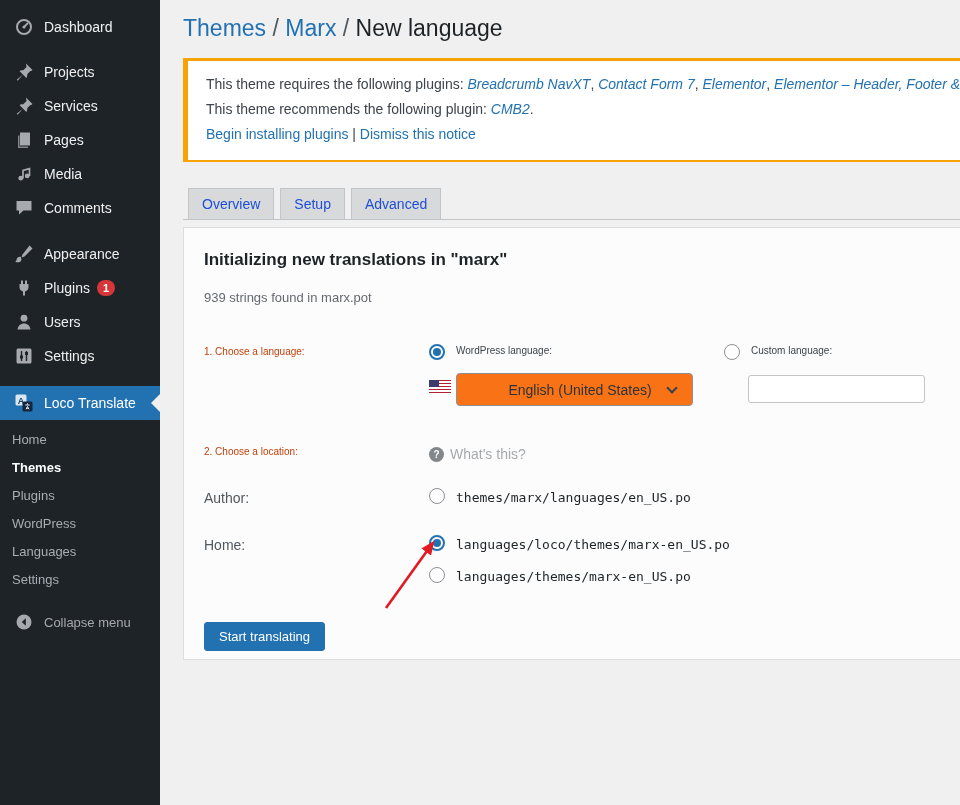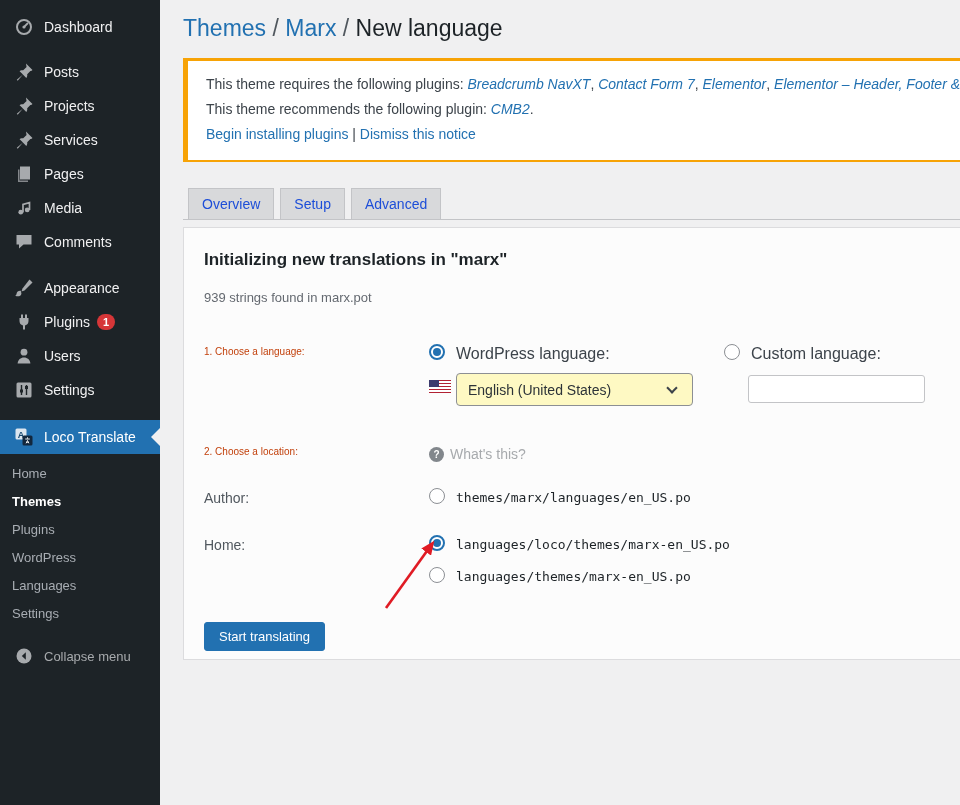--- a/index.html
+++ b/index.html
@@ -45,34 +45,34 @@
     border-bottom:1px solid #c3c4c7; padding-left:5px; gap:6px; }
   .tab { padding:7px 13px; background:#d8d9db; border:1px solid #c3c4c7; margin-bottom:-1px;
     font-size:14px; color:#1d4ed8; cursor:pointer; }
 
   .panel { margin:7px 0 0 23px; width:1040px; height:433px; background:#fcfcfc;
     border:1px solid #dcdcde; position:relative; }
   .p-title { position:absolute; left:20px; top:22px; font-size:17px; font-weight:bold; color:#1d2327; }
   .p-sub { position:absolute; left:20px; top:62px; font-size:13px; color:#646970; }
   .flabel { position:absolute; font-size:10px; font-weight:normal; color:#c2410c; }
   .flabel2 { position:absolute; font-size:14px; color:#50575e; }
-  .rlabel { position:absolute; font-size:16px; color:#3c434a; }
+  .rlabel { position:absolute; font-size:10px; color:#3c434a; }
   .radio { position:absolute; width:16px; height:16px; border-radius:50%; background:#fff;
     border:1px solid #8c8f94; cursor:pointer; }
   .radio.checked { border:2px solid #2271b1; }
   .radio.checked::after { content:""; position:absolute; inset:2px; border-radius:50%; background:#2271b1; }
   .mono { position:absolute; font-family:"DejaVu Sans Mono", monospace; font-size:13px; color:#1d2327; }
 
   .flag { position:absolute; left:245px; top:152px; width:22px; height:13px;
     background:repeating-linear-gradient(180deg,#b22234 0 1.5px,#fff 1.5px 3px); }
   .flag::after { content:""; position:absolute; left:0; top:0; width:10px; height:7px; background:#3c3b6e; }
 
   .lang-select { position:absolute; left:272px; top:145px; width:237px; height:33px;
-    background:#fef9c3; border:1px solid #8c8f94; border-radius:4px; font-size:14px; color:#2c3338;
-    display:flex; align-items:center; padding-left:11px; cursor:pointer; }
+    background:#f97316; border:1px solid #8c8f94; border-radius:4px; font-size:14px; color:#2c3338;
+    display:flex; align-items:center; padding-left:11px; cursor:pointer;justify-content:center; }
   .chev { position:absolute; right:16px; top:10px; width:8px; height:8px;
     border-right:2px solid #3c434a; border-bottom:2px solid #3c434a; transform:rotate(45deg); }
   .custom-input { position:absolute; left:564px; top:147px; width:177px; height:28px;
     background:#fff; border:1px solid #c3c4c7; border-radius:3px; padding:0 8px; font-size:13px; }
 
   .help { position:absolute; left:245px; top:218px; font-size:14px; color:#a7aaad;
     display:flex; align-items:center; cursor:pointer; }
   .help-icon { width:15px; height:15px; border-radius:50%; background:#82878c; color:#fff;
     font-size:10px; font-weight:bold; display:inline-flex; align-items:center; justify-content:center;
     margin-right:6px; }
@@ -96,28 +96,20 @@
               <circle cx="10" cy="10" r="7" fill="none" stroke="#a7aaad" stroke-width="2"></circle>
               <circle cx="10" cy="10" r="1.6" fill="#a7aaad"></circle>
               <path d="M10.5 9.5L14 6" stroke="#a7aaad" stroke-width="1.8"></path>
             </svg>
         </span>
         <span>Dashboard</span>
       </div>
 
       <div class="menu-sep1"></div>
 
-      <div class="menu-item">
-        <span class="mi-icon">
-          <svg viewBox="0 0 20 20" width="20" height="20">
-              <path fill="#a7aaad" d="M12 1.5l6.5 6.5-1.3 1.1-.8-.2-3.2 3.4c.3 1.5-.2 2.9-.9 3.6l-3.4-3.4-5.2 6.2-.9-.9 6.2-5.2-3.4-3.4c.7-.7 2.1-1.2 3.6-.9l3.4-3.2-.2-.8z"></path>
-            </svg>
-        </span>
-        <span>Posts</span>
-      </div>
 
       <div class="menu-item">
         <span class="mi-icon">
           <svg viewBox="0 0 20 20" width="20" height="20">
               <path fill="#a7aaad" d="M12 1.5l6.5 6.5-1.3 1.1-.8-.2-3.2 3.4c.3 1.5-.2 2.9-.9 3.6l-3.4-3.4-5.2 6.2-.9-.9 6.2-5.2-3.4-3.4c.7-.7 2.1-1.2 3.6-.9l3.4-3.2-.2-.8z"></path>
             </svg>
         </span>
         <span>Projects</span>
       </div>
 

